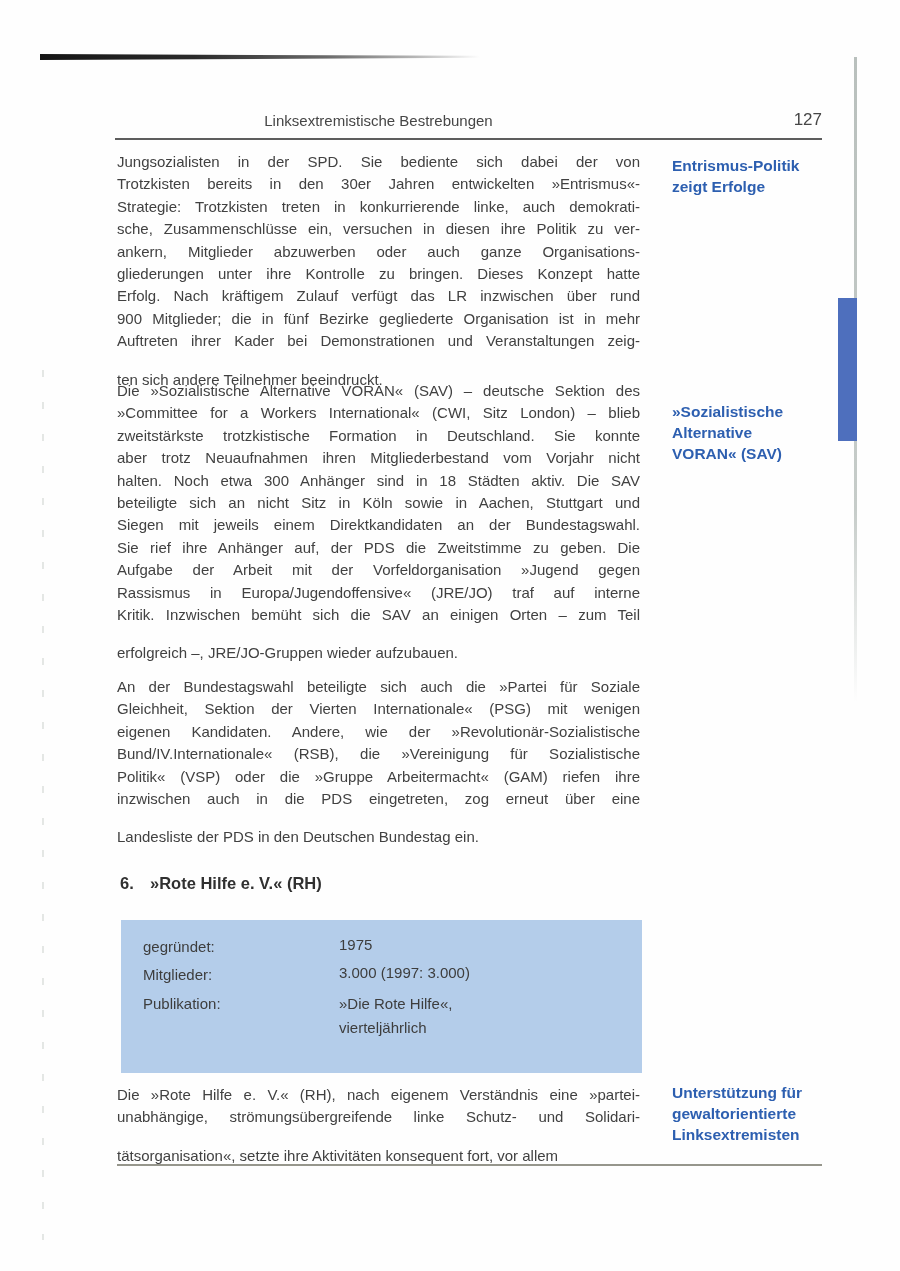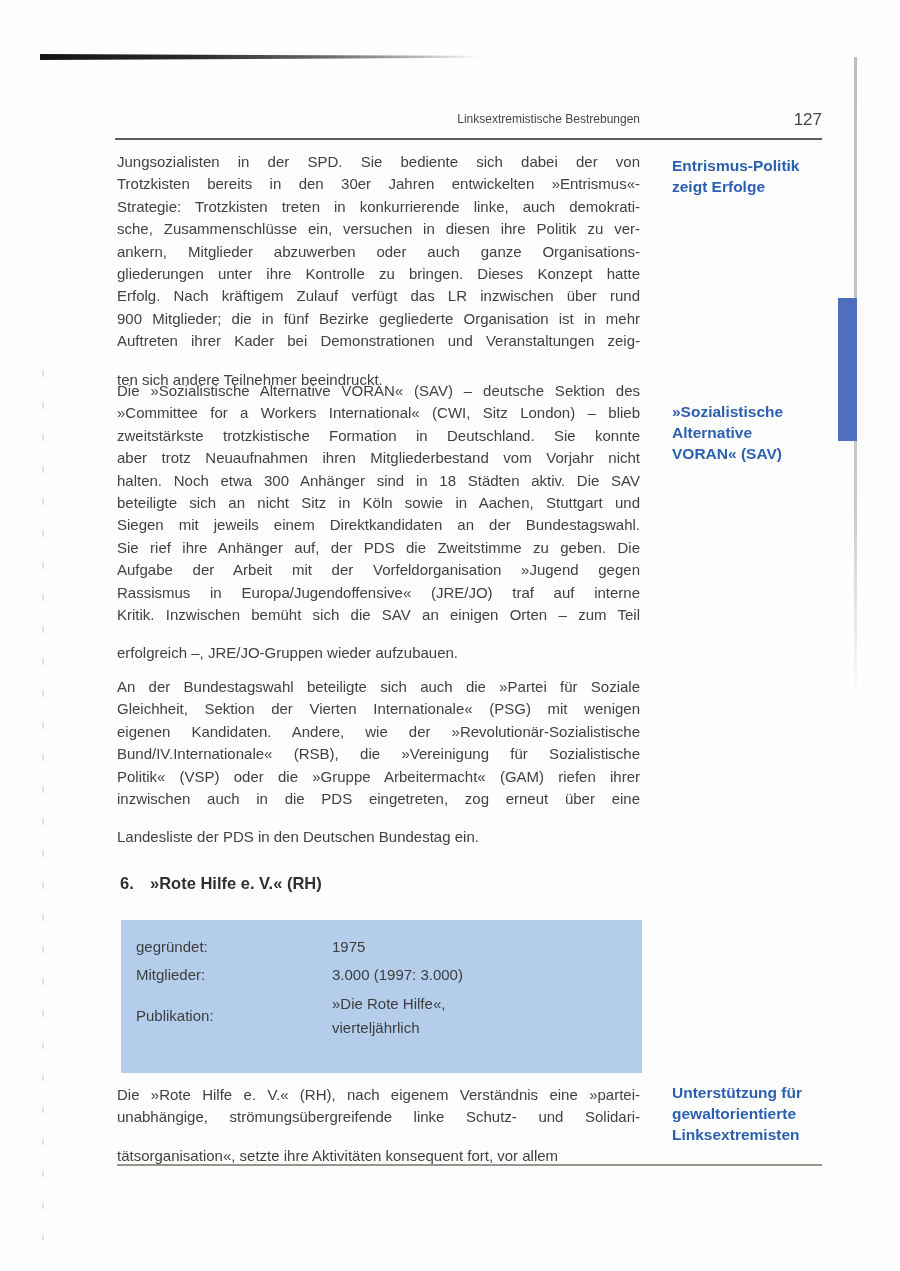--- a/index.html
+++ b/index.html
@@ -29,21 +29,21 @@
     opacity: 0.55;
   }
   .blue-bar {
     position: absolute; left: 838px; top: 298px; width: 19px; height: 143px;
     background: #4e6fbd;
   }
 
   
   .header-title {
     position: absolute; left: 117px; top: 112px; width: 523px;
-    text-align: right; font-size: 12px; color: #464646;
+    text-align: center; font-size: 15px; color: #464646;
   }
   .header-page {
     position: absolute; left: 700px; top: 110px; width: 122px;
     text-align: right; font-size: 17px; color: #464646;
   }
   .header-rule {
     position: absolute; left: 115px; top: 138px; width: 707px; height: 2px;
     background: #5d5d5d;
   }
   .footer-rule {
@@ -80,21 +80,21 @@
   }
   .section-heading .sec-num { display: inline-block; width: 30px; }
 
   
   .info-box {
     position: absolute; left: 121px; top: 920px; width: 521px; height: 153px;
     background: #b4cdea;
     padding-top: 13px; box-sizing: border-box;
     font-size: 15px; color: #3d3d3d;
   }
-  .info-box .row { display: flex; line-height: 28px; padding-left: 15px; align-items: center; }
+  .info-box .row { display: flex; line-height: 28px; padding-left: 22px; }
   .info-box .label { width: 196px; flex: 0 0 196px; }
   .info-box .value { flex: 1; }
   .info-box .value .tline { line-height: 24px; }
   .info-box .row.multiline { line-height: 24px; padding-top: 3px; }
 </style>
 </head>
 <body>
 
 <div class="page">
 
@@ -131,21 +131,21 @@
       <div class="tline">Aufgabe der Arbeit mit der Vorfeldorganisation »Jugend gegen</div>
       <div class="tline">Rassismus in Europa/Jugendoffensive« (JRE/JO) traf auf interne</div>
       <div class="tline">Kritik. Inzwischen bemüht sich die SAV an einigen Orten – zum Teil</div>
       <div class="tline last">erfolgreich –, JRE/JO-Gruppen wieder aufzubauen.</div>
     </div>
   <div class="para p3">
       <div class="tline">An der Bundestagswahl beteiligte sich auch die »Partei für Soziale</div>
       <div class="tline">Gleichheit, Sektion der Vierten Internationale« (PSG) mit wenigen</div>
       <div class="tline">eigenen Kandidaten. Andere, wie der »Revolutionär-Sozialistische</div>
       <div class="tline">Bund/IV.Internationale« (RSB), die »Vereinigung für Sozialistische</div>
-      <div class="tline">Politik« (VSP) oder die »Gruppe Arbeitermacht« (GAM) riefen ihrer</div>
+      <div class="tline">Politik« (VSP) oder die »Gruppe Arbeitermacht« (GAM) riefen ihre</div>
       <div class="tline">inzwischen auch in die PDS eingetreten, zog erneut über eine</div>
       <div class="tline last">Landesliste der PDS in den Deutschen Bundestag ein.</div>
     </div>
   <div class="para p4">
       <div class="tline">Die »Rote Hilfe e. V.« (RH), nach eigenem Verständnis eine »partei-</div>
       <div class="tline">unabhängige, strömungsübergreifende linke Schutz- und Solidari-</div>
       <div class="tline last">tätsorganisation«, setzte ihre Aktivitäten konsequent fort, vor allem</div>
     </div>
 
   <div class="margin-note n1">

